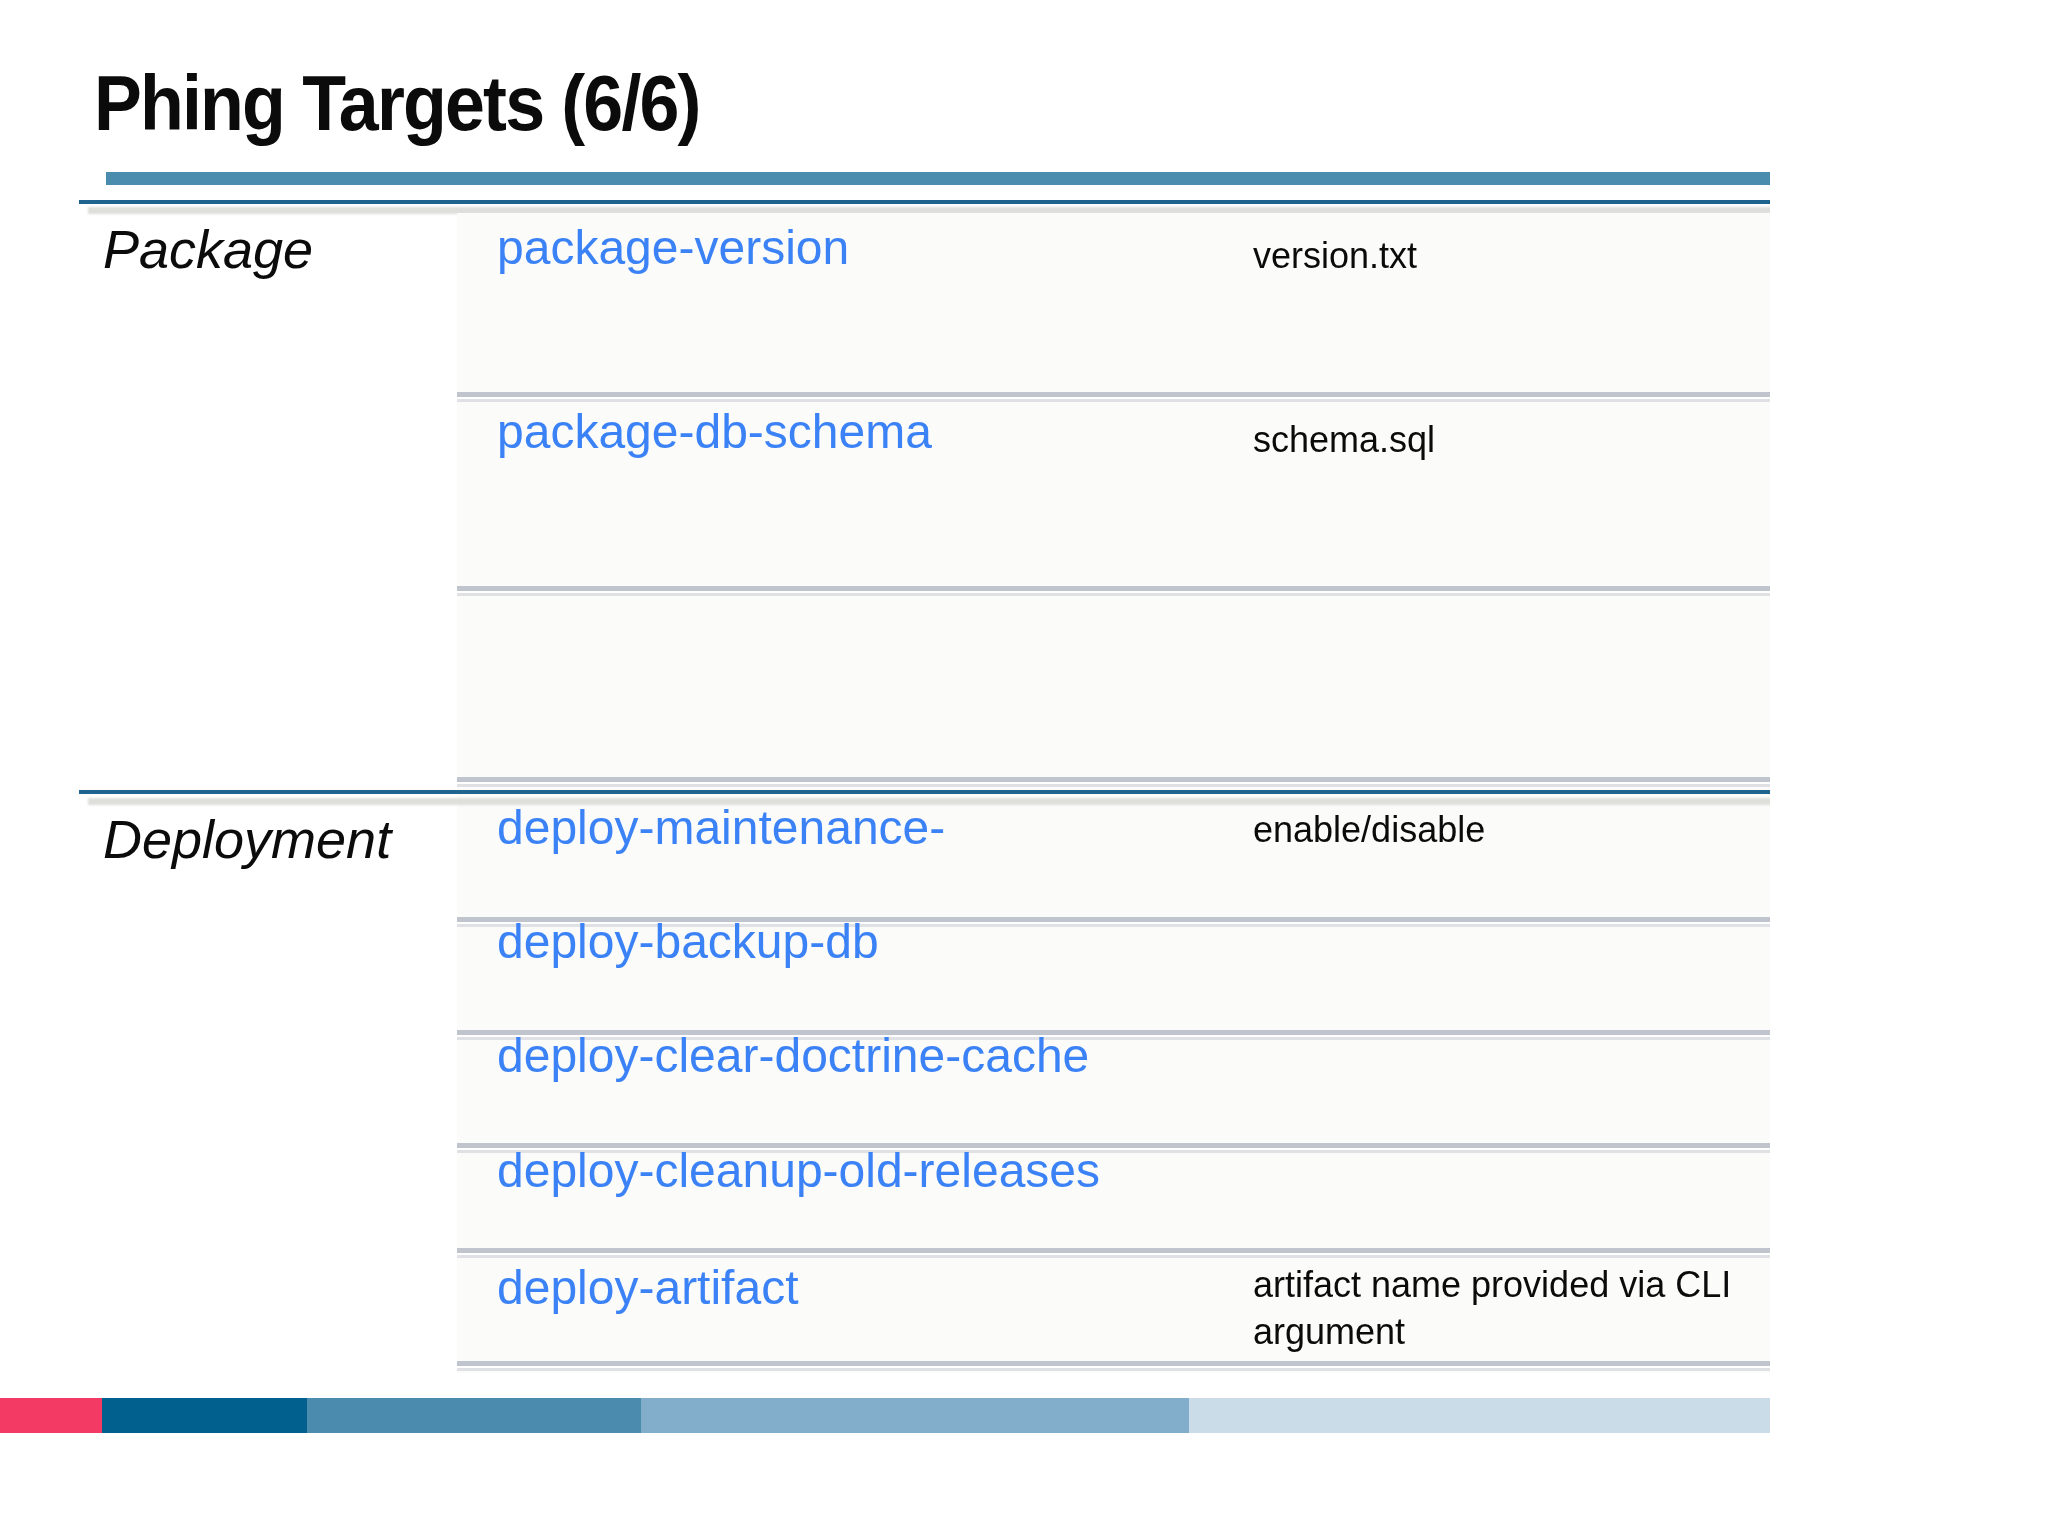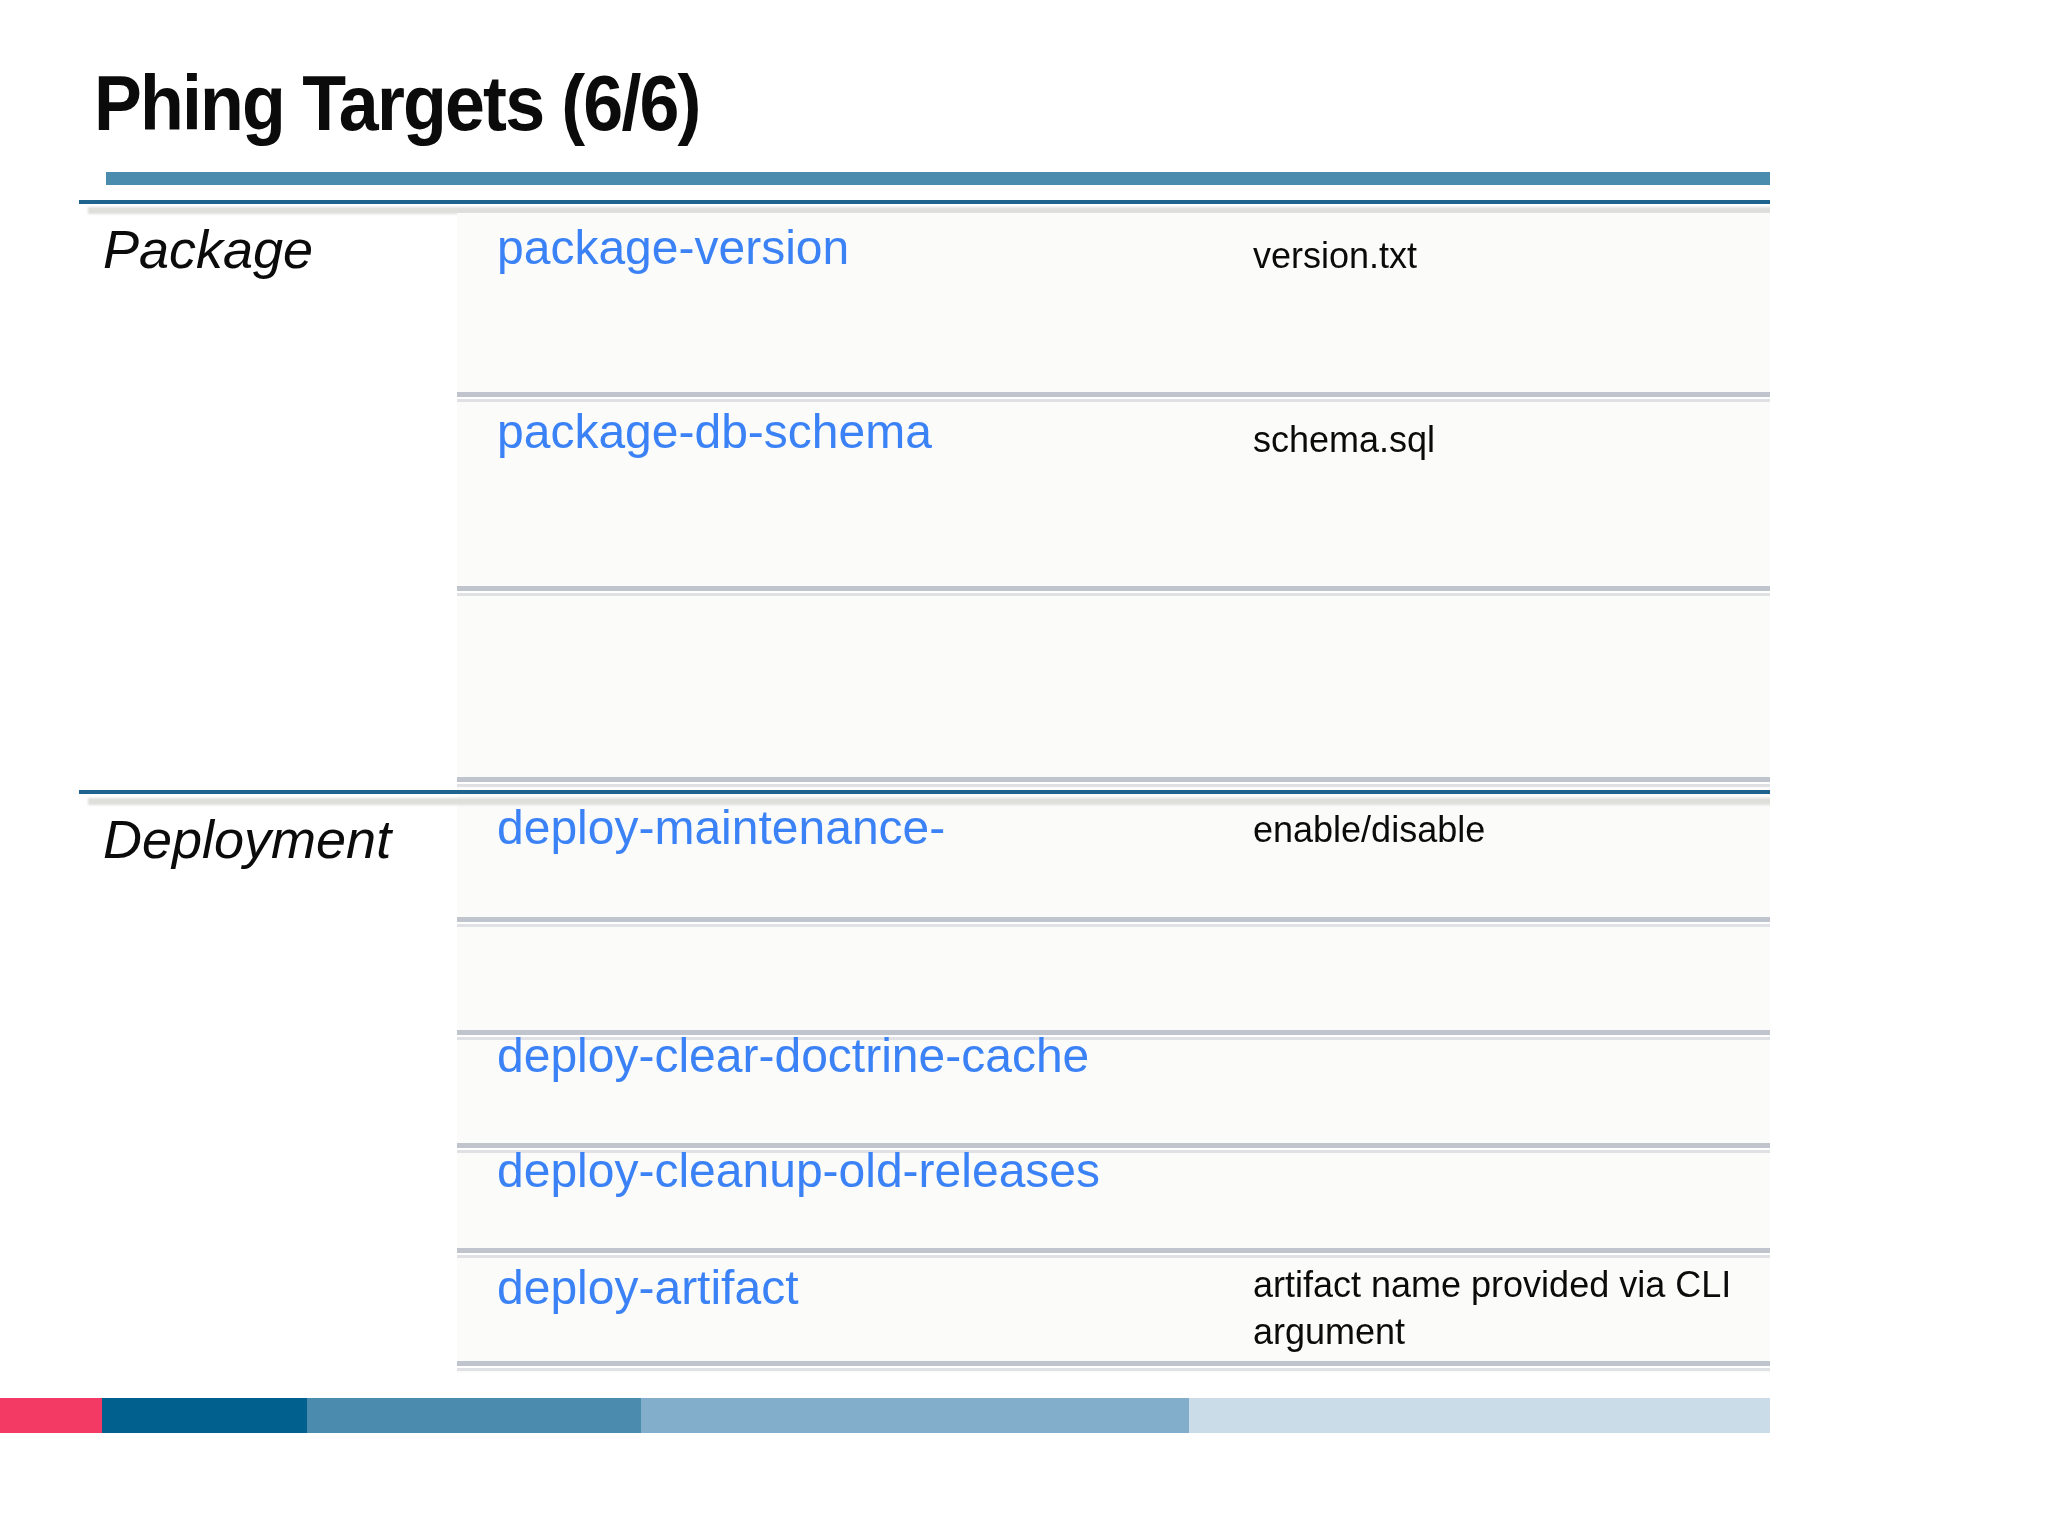--- a/index.html
+++ b/index.html
@@ -72,20 +72,21 @@
   <div class="sep" style="top:777px"></div>
   <div class="rule-shadow mid"></div>
   <div class="rule-blue mid"></div>
 
   <div class="group-label" style="top:810px">Deployment</div>
 
   <div class="target" style="top:800px">deploy-maintenance-</div>
   <div class="desc" style="top:807px">enable/disable</div>
 
   <div class="sep" style="top:917px"></div>
+  <div class="target" style="top:914px">deploy-backup-db</div>
 
   <div class="sep" style="top:1030px"></div>
   <div class="target" style="top:1028px">deploy-clear-doctrine-cache</div>
 
   <div class="sep" style="top:1143px"></div>
   <div class="target" style="top:1143px">deploy-cleanup-old-releases</div>
 
   <div class="sep" style="top:1248px"></div>
   <div class="target" style="top:1260px">deploy-artifact</div>
   <div class="desc" style="top:1262px">artifact name provided via CLI argument</div>

